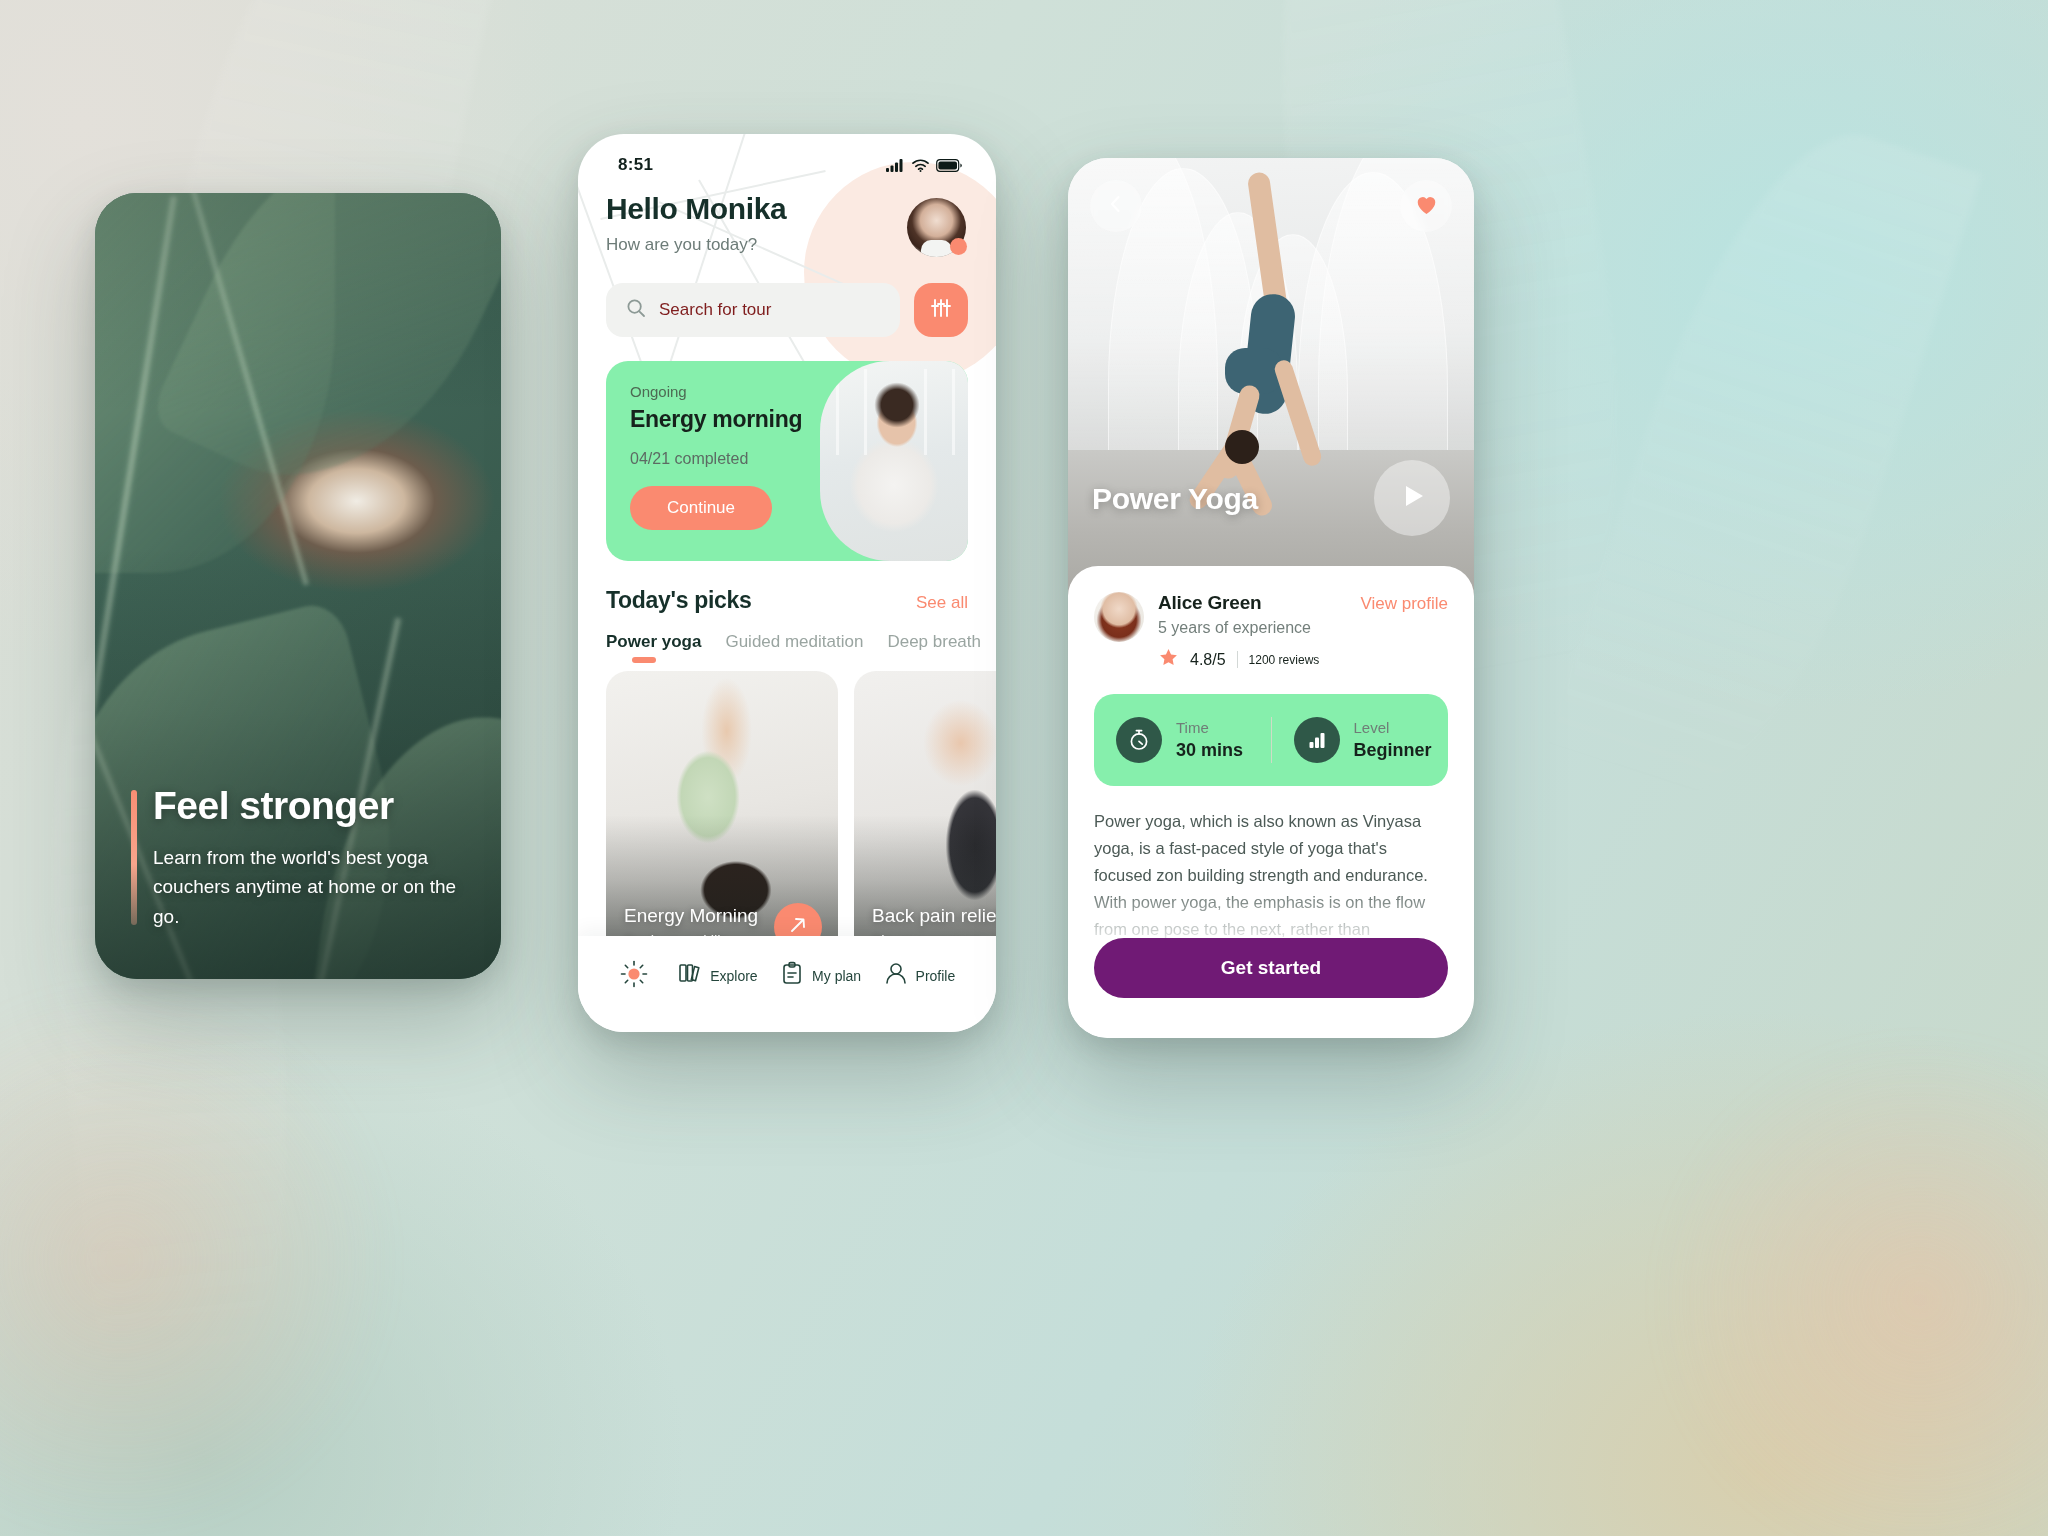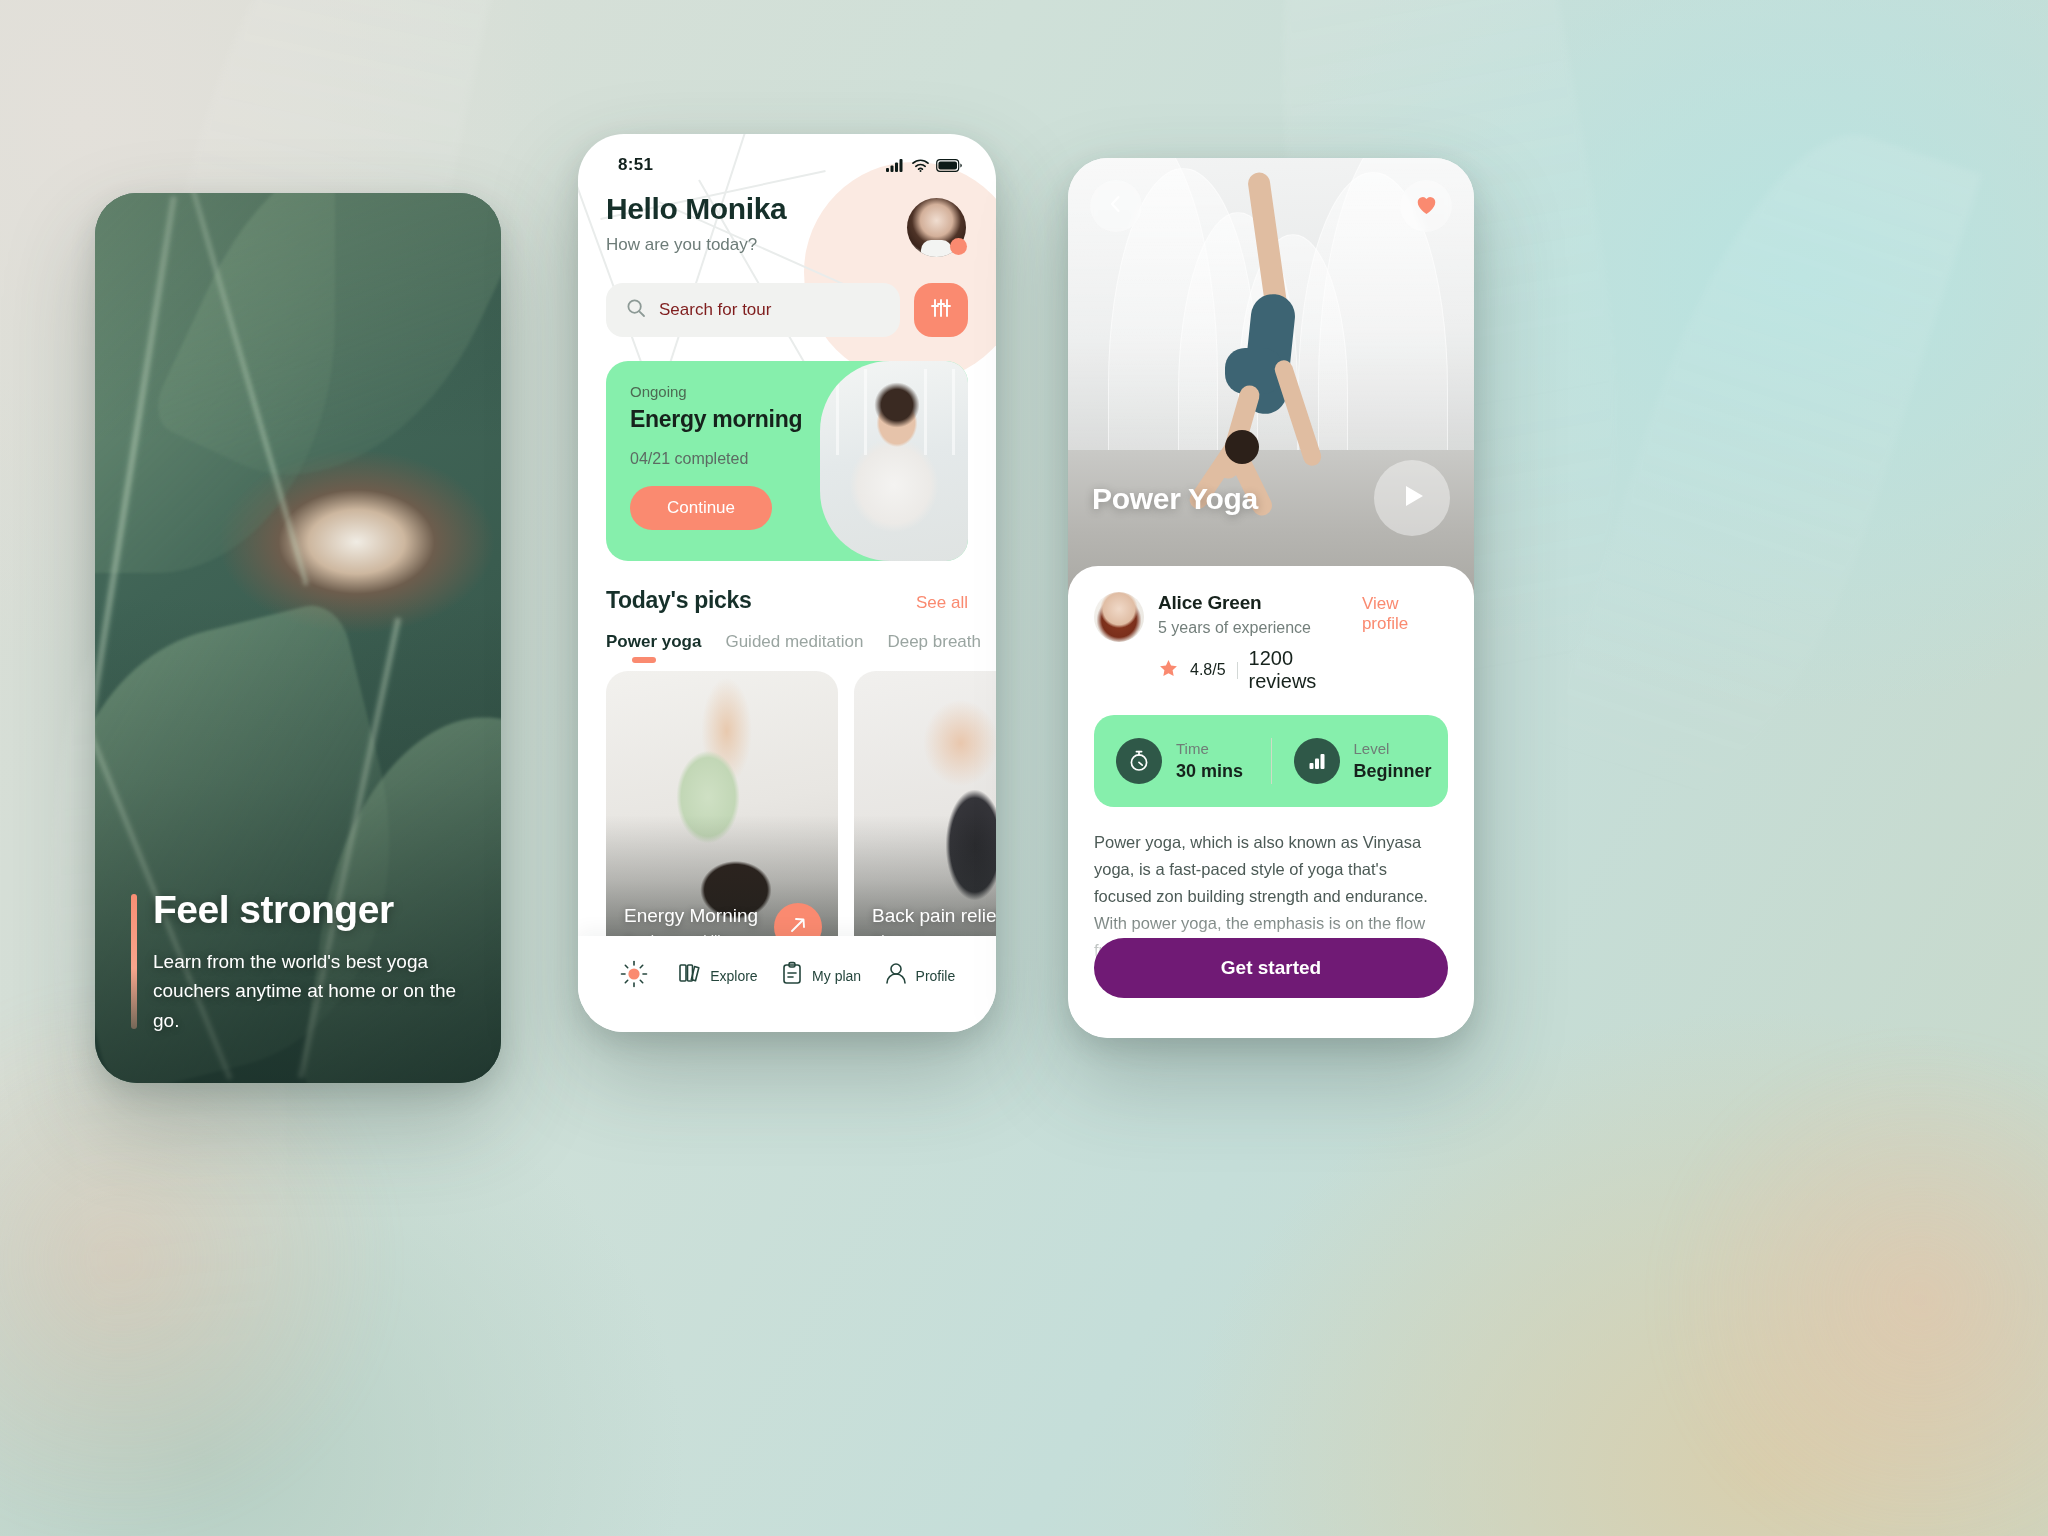--- a/index.html
+++ b/index.html
@@ -41,21 +41,21 @@
 
   
   .phone {
     position: absolute;
     overflow: hidden;
     box-shadow: 0 40px 90px rgba(50,70,60,.28), 0 10px 26px rgba(50,70,60,.16);
   }
 
   
   #phone1 {
-    left: 95px; top: 193px; width: 406px; height: 890px;
+    left: 95px; top: 193px; width: 406px; height: 786px;
     border-radius: 42px;
     background: linear-gradient(160deg, #46665c 0%, #3c5c52 30%, #3f6156 55%, #355249 100%);
   }
   .p1-photo { position: absolute; inset: 0; overflow: hidden; }
   .p1-photo::before {
     content: ""; position: absolute; inset: -10%;
     background:
       radial-gradient(ellipse 300px 200px at 62% 41%, #f0ece4 0%, #cdb79f 16%, #6d5d4d 26%, rgba(60,80,70,0) 46%),
       linear-gradient(145deg, #5c7e6a 0%, #3f6355 40%, #2e4a40 100%);
   }
@@ -276,21 +276,21 @@
     background:
       radial-gradient(circle at 50% 34%, #f0d9c8 0%, #e0bda4 38%, rgba(224,189,164,0) 46%),
       radial-gradient(circle at 50% 56%, #8e3a22 0%, #7a2f1b 46%, rgba(122,47,27,0) 60%),
       linear-gradient(160deg, #f5f3ef, #e7e3dc);
   }
   .insr-name { font-size: 19px; font-weight: 700; color: #16221c; letter-spacing: -.2px; }
   .insr-exp { margin-top: 5px; font-size: 16px; color: #737f7b; }
   .insr-rating { margin-top: 10px; display: flex; align-items: center; gap: 11px; }
   .rate-val { font-size: 16px; color: #16221c; }
   .rate-div { width: 1px; height: 17px; background: #d3d8d6; }
-  .rate-rev { font-size: 20px; color: #16221c; }
+  .rate-rev { font-size: 12px; color: #16221c; }
   .insr-link { font-size: 17px; color: #fa8a70; cursor: pointer; margin-top: 2px; }
   .stats {
     margin-top: 22px; height: 92px; border-radius: 20px; background: #86efac;
     display: flex; align-items: center;
   }
   .stat { flex: 1; display: flex; align-items: center; gap: 14px; padding-left: 22px; }
   .stat-ico {
     width: 46px; height: 46px; border-radius: 50%; background: #2f5848;
     display: flex; align-items: center; justify-content: center; flex: none;
   }

